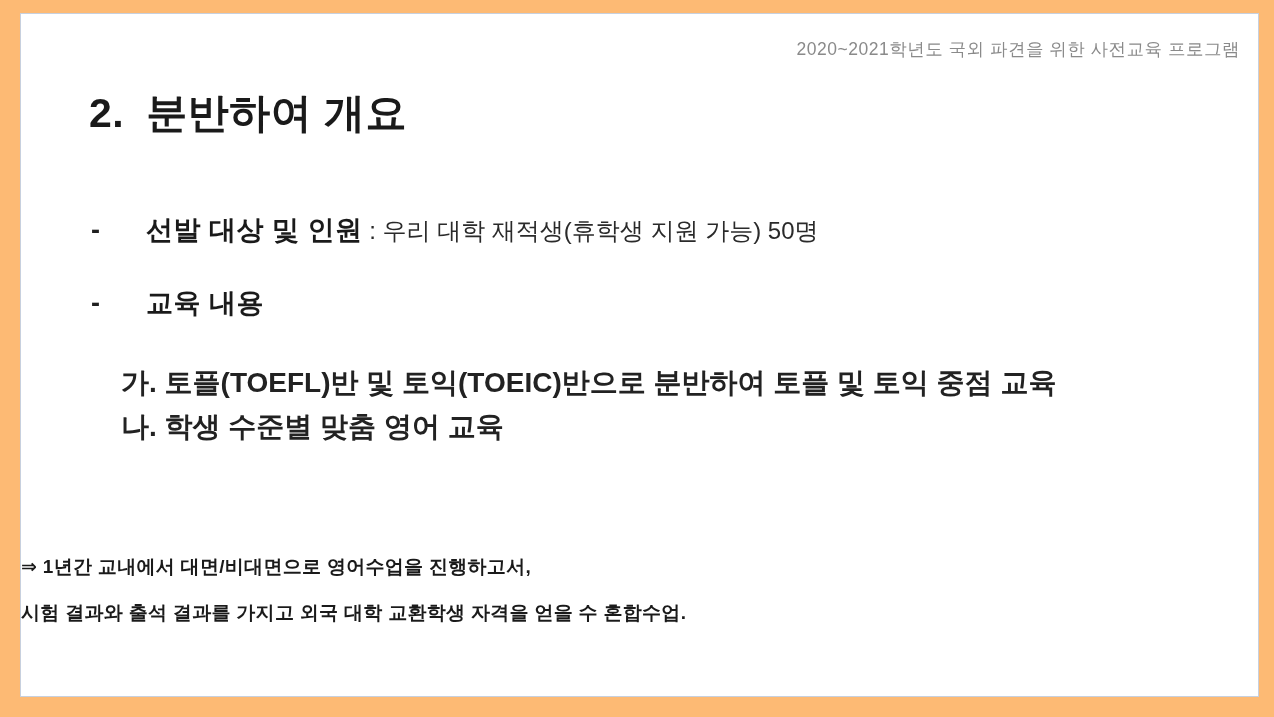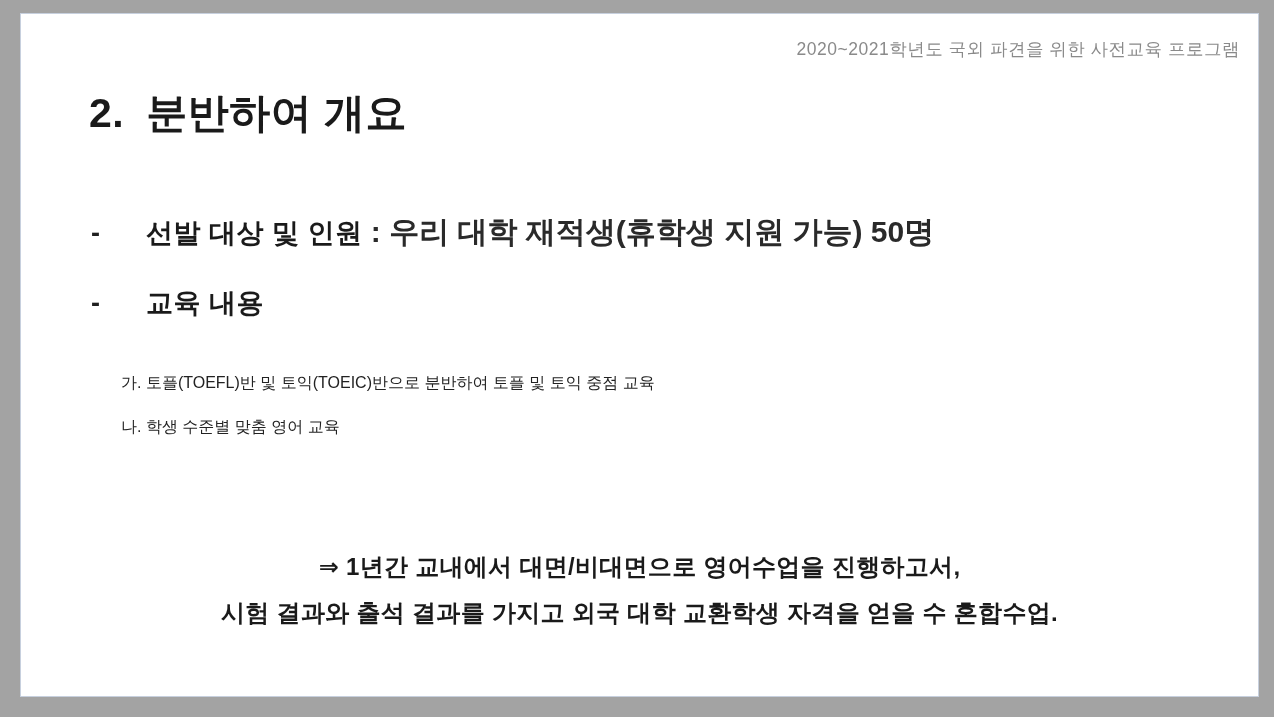--- a/index.html
+++ b/index.html
@@ -5,21 +5,21 @@
   html, body {
     margin: 0;
     padding: 0;
     background: #ffffff;
     font-family: "Liberation Sans", "DejaVu Sans", sans-serif;
   }
   .slide-frame {
     position: relative;
     width: 1274px;
     height: 717px;
-    background: #a3a3a3;
+    background: #fdba74;
     box-sizing: border-box;
     overflow: hidden;
   }
   .slide-inner {
     position: absolute;
     top: 13px;
     left: 20px;
     right: 15px;
     bottom: 20px;
     background: #ffffff;
@@ -62,43 +62,42 @@
     vertical-align: baseline;
   }
   .bullet-row .bullet-label {
     font-size: 27px;
     font-weight: 700;
     letter-spacing: 0.5px;
     color: #1a1a1a;
     margin-left: 23px;
   }
   .bullet-row .bullet-rest {
-    font-size: 30px;
-    font-weight: 700;
+    font-size: 24px;
+    font-weight: 400;
     color: #2a2a2a;
   }
   .bullet-selection { top: 198px; }
   .bullet-education { top: 271px; }
   .sub-items {
     position: absolute;
     top: 347px;
     left: 100px;
-    font-size: 16px;
-    font-weight: 400;
+    font-size: 28px;
+    font-weight: 700;
     color: #222222;
     line-height: 44px;
     white-space: nowrap;
   }
   .conclusion {
     position: absolute;
     top: 530px;
     left: 0;
     right: 0;
-    text-align: center;
-    font-size: 24px;
+    font-size: 19px;
     font-weight: 700;
     color: #1a1a1a;
     line-height: 46px;
     letter-spacing: 0.3px;
   }
 </style>
 </head>
 <body>
 
 <div class="slide-frame">

